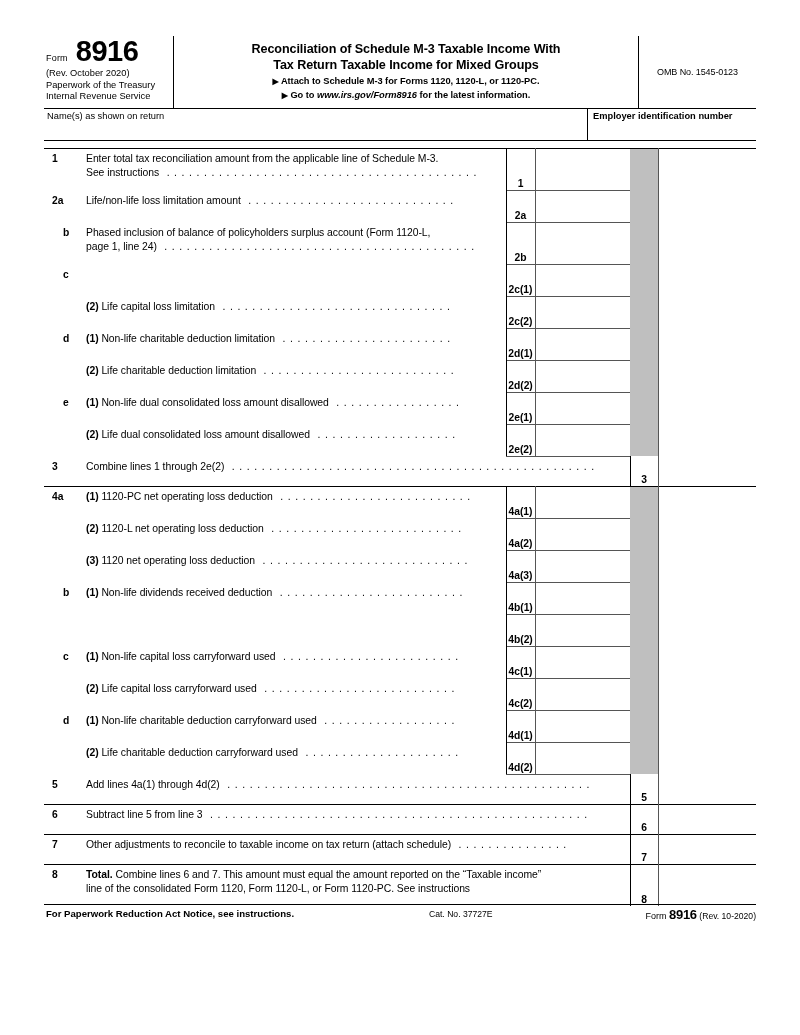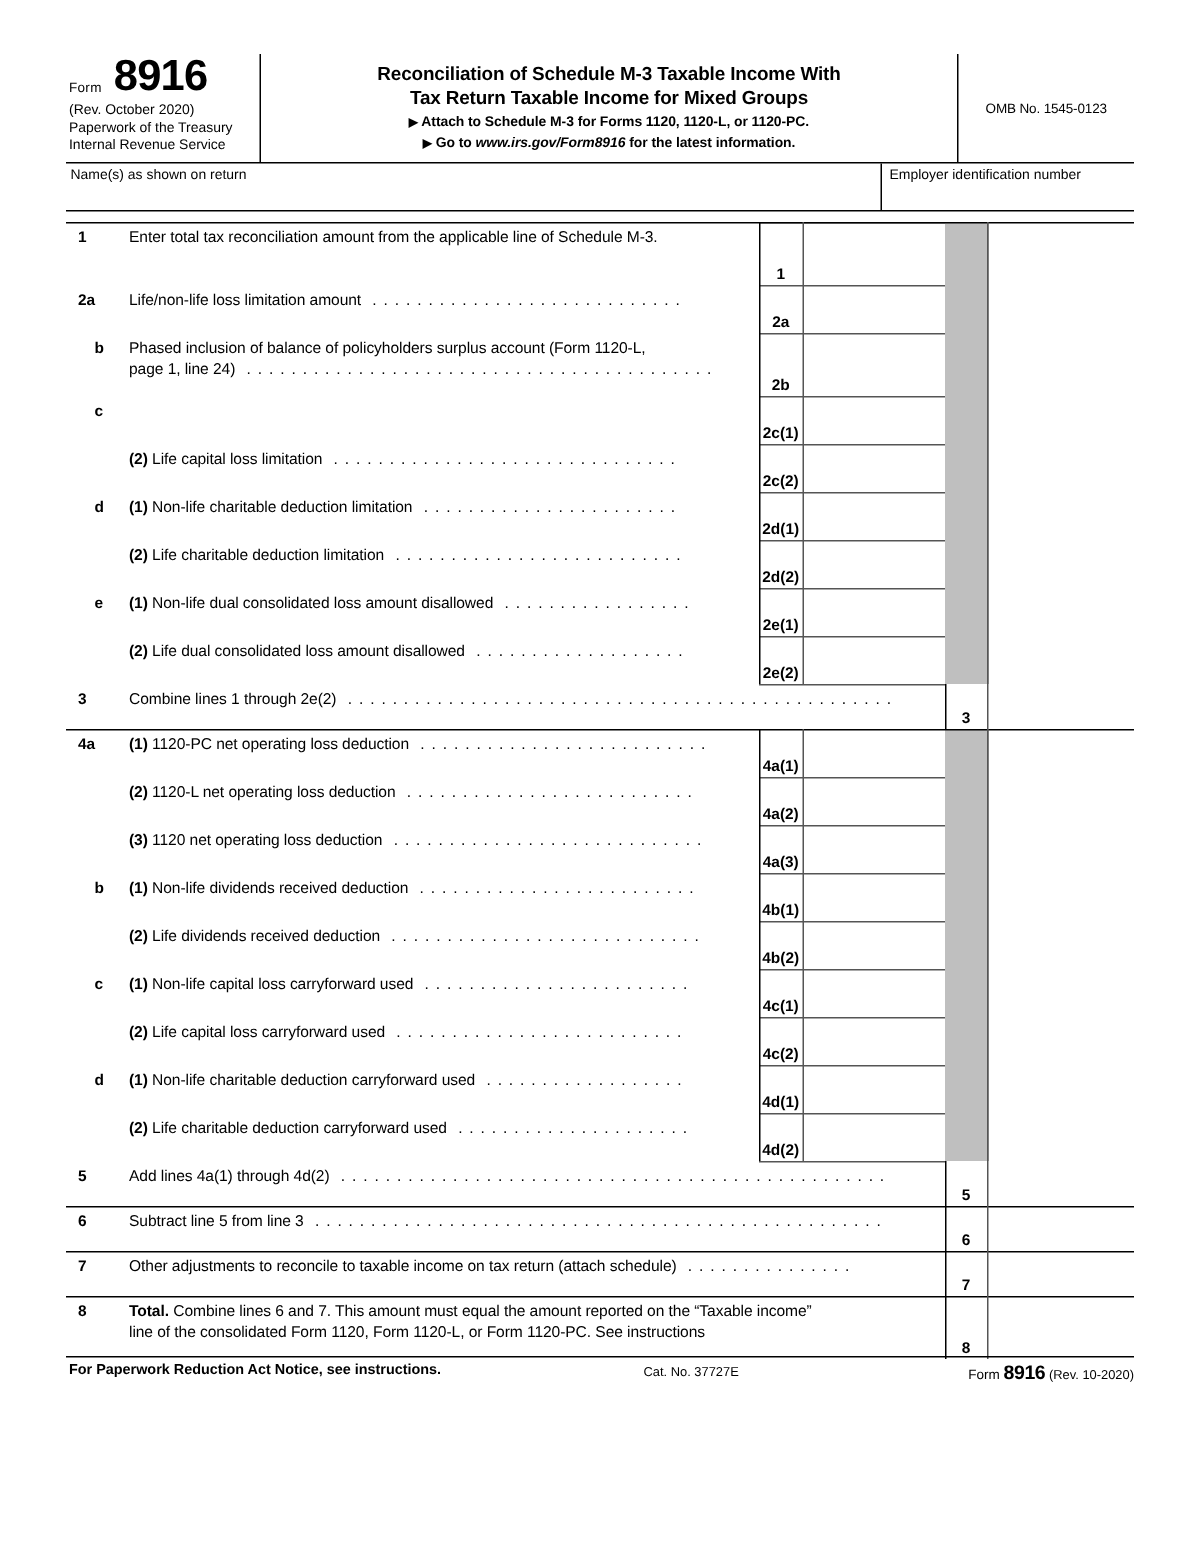--- a/index.html
+++ b/index.html
@@ -108,21 +108,21 @@
     border-right:1.2px solid #000;
     padding:2px 0 0 3px;
     box-sizing:border-box;
   }
   .nameband-right{
     width:168px;
     padding:2px 0 0 5px;
     box-sizing:border-box;
   }
   .nb-label{font-size:9.3px;}
-  .nb-label.b{font-weight:normal;}
+  .nb-label.b{font-weight:bold;}
 
   
   .body{position:relative;margin-top:7px;}
   .row{
     position:relative;
     display:flex;
     box-sizing:border-box;
   }
   .c-text{
     position:relative;
@@ -229,20 +229,21 @@
     </div>
   </div>
 
   <div class="body" id="body" style="height: 758px;">
         <div class="shade" style="left: 586px; top: 0px; width: 28px; height: 308px;"></div>
         <div class="shade" style="left: 586px; top: 338px; width: 28px; height: 288px;"></div>
         <div class="row" style="position: absolute; left: 0px; top: 0px; width: 712px; height: 42px;">
           <div class="c-text" style="position: absolute; left: 0px; top: 0px; width: 462px; height: 42px;">
             <span class="lineno" style="left: 8px; top: 5px;">1</span>
             <div class="desc" style="position: absolute; left: 42px; top: 4px; right: 4px;"><span>Enter total tax reconciliation amount from the applicable line of Schedule M-3.</span></div>
+            <div class="desc" style="position: absolute; left: 42px; top: 18px; right: 4px;"><span>See instructions</span><span class="leader"> ..........................................</span></div>
           </div>
           <div class="numcell" style="position: absolute; left: 462px; top: 0px; width: 29px; height: 42px;">
             <span>1</span>
           </div>
           <div class="amtcell" style="position: absolute; left: 491px; top: 0px; width: 95px; height: 42px;"><span></span></div>
         </div>
         <div class="row" style="position: absolute; left: 0px; top: 42px; width: 712px; height: 32px;">
           <div class="c-text" style="position: absolute; left: 0px; top: 0px; width: 462px; height: 32px;">
             <span class="lineno" style="left: 8px; top: 5px;">2a</span>
             <div class="desc" style="position: absolute; left: 42px; top: 4px; right: 4px;"><span>Life/non-life loss limitation amount</span><span class="leader"> ............................</span></div>
@@ -361,23 +362,20 @@
           <div class="c-text" style="position: absolute; left: 0px; top: 0px; width: 462px; height: 32px;">
             <span class="lineno" style="left: 19px; top: 5px;">b</span>
             <div class="desc" style="position: absolute; left: 42px; top: 4px; right: 4px;"><b>(1) </b><span>Non-life dividends received deduction</span><span class="leader"> .........................</span></div>
           </div>
           <div class="numcell" style="position: absolute; left: 462px; top: 0px; width: 29px; height: 32px;">
             <span>4b(1)</span>
           </div>
           <div class="amtcell" style="position: absolute; left: 491px; top: 0px; width: 95px; height: 32px;"><span></span></div>
         </div>
         <div class="row" style="position: absolute; left: 0px; top: 466px; width: 712px; height: 32px;">
-          <div class="c-text" style="position: absolute; left: 0px; top: 0px; width: 462px; height: 32px;">
-            <div class="desc" style="position: absolute; left: 42px; top: 4px; right: 4px;"><b>(2) </b><span>Life dividends received deduction</span><span class="leader"> ............................</span></div>
-          </div>
           <div class="numcell" style="position: absolute; left: 462px; top: 0px; width: 29px; height: 32px;">
             <span>4b(2)</span>
           </div>
           <div class="amtcell" style="position: absolute; left: 491px; top: 0px; width: 95px; height: 32px;"><span></span></div>
         </div>
         <div class="row" style="position: absolute; left: 0px; top: 498px; width: 712px; height: 32px;">
           <div class="c-text" style="position: absolute; left: 0px; top: 0px; width: 462px; height: 32px;">
             <span class="lineno" style="left: 19px; top: 5px;">c</span>
             <div class="desc" style="position: absolute; left: 42px; top: 4px; right: 4px;"><b>(1) </b><span>Non-life capital loss carryforward used</span><span class="leader"> ........................</span></div>
           </div>

